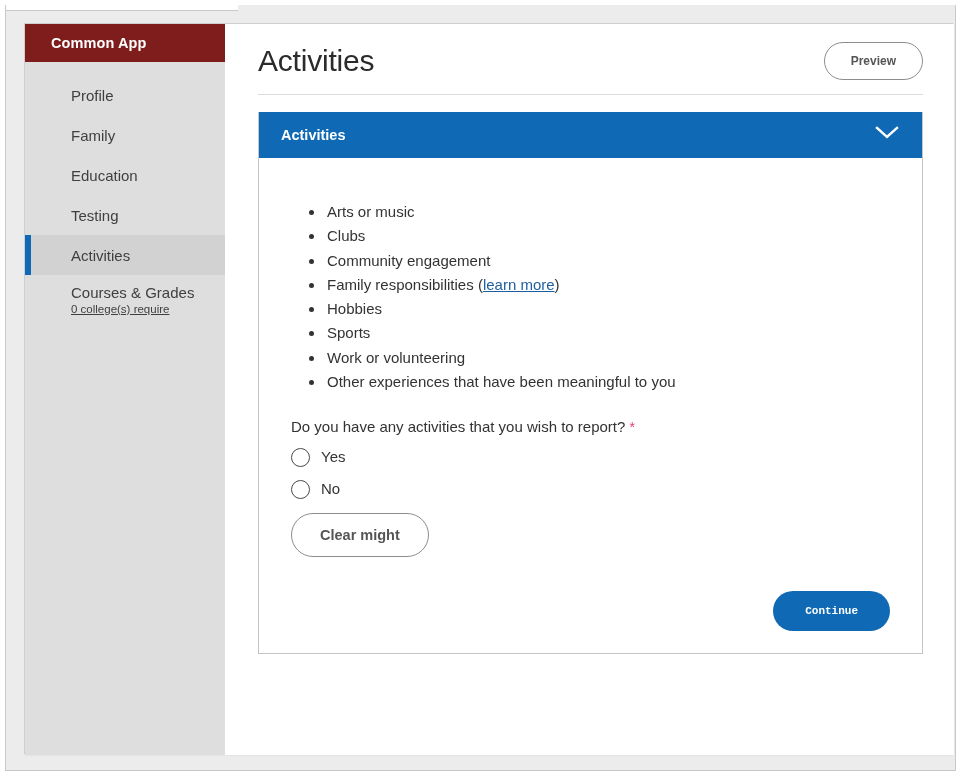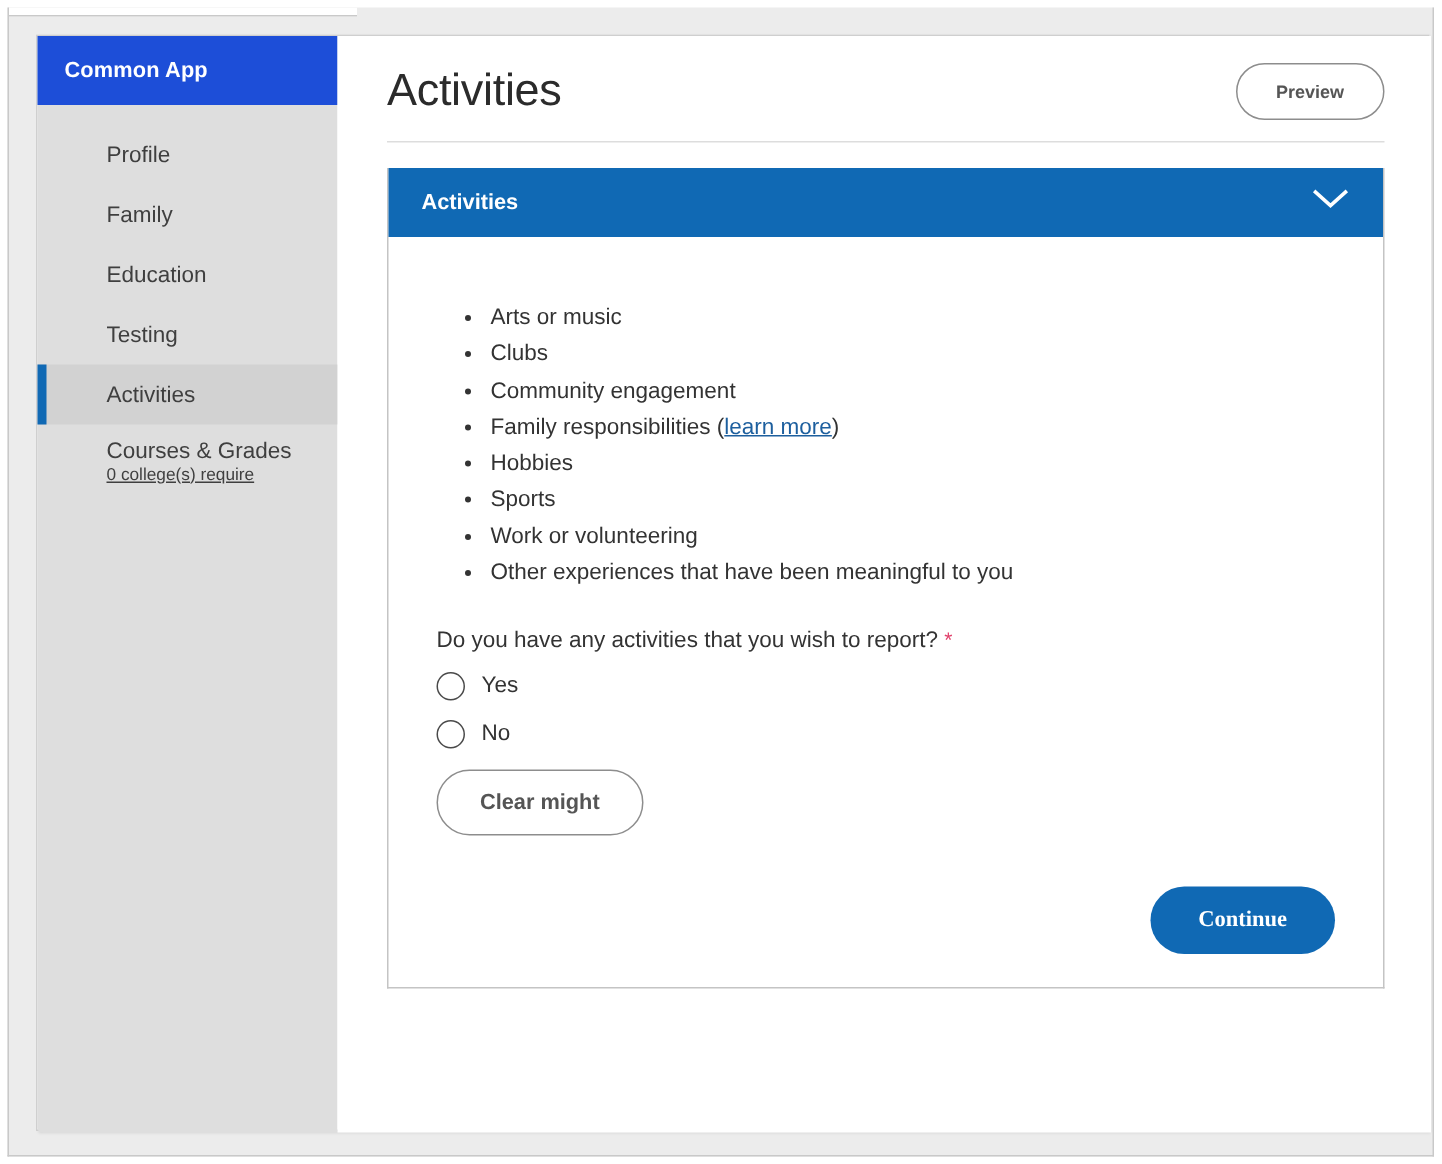--- a/index.html
+++ b/index.html
@@ -42,25 +42,25 @@
 
   
   #sidebar {
     position: absolute;
     left: 0; top: 0;
     width: 200px; height: 731px;
     background: #dedede;
     border-bottom-left-radius: 3px;
   }
   #sidebar-header {
-    height: 46px;
-    background: #1d4ed8;
+    height: 38px;
+    background: #7f1d1d;
     display: flex;
     align-items: center;
-    padding-left: 18px;
+    padding-left: 26px;
   }
   #sidebar-header .brand {
     color: #ffffff;
     font-size: 14.5px;
     font-weight: bold;
     letter-spacing: 0.1px;
   }
   #nav-list { padding-top: 13px; }
 
   .nav-item {
@@ -230,23 +230,23 @@
   #card-footer {
     display: flex;
     justify-content: flex-end;
     padding: 0 32px 22px 32px;
   }
   #continue-button {
     background: #1069b4;
     color: #ffffff;
     border: none;
     border-radius: 26px;
-    font-size: 15px;
-    font-weight: bold;
-    font-family: Liberation Serif, serif;
+    font-size: 11px;
+    font-weight: bold;
+    font-family: Liberation Mono, monospace;
     padding: 14px 32px;
     cursor: pointer;
   }
 </style>
 </head>
 <body>
 
 <div id="app-frame">
   <div id="frame-topbar"></div>
 

